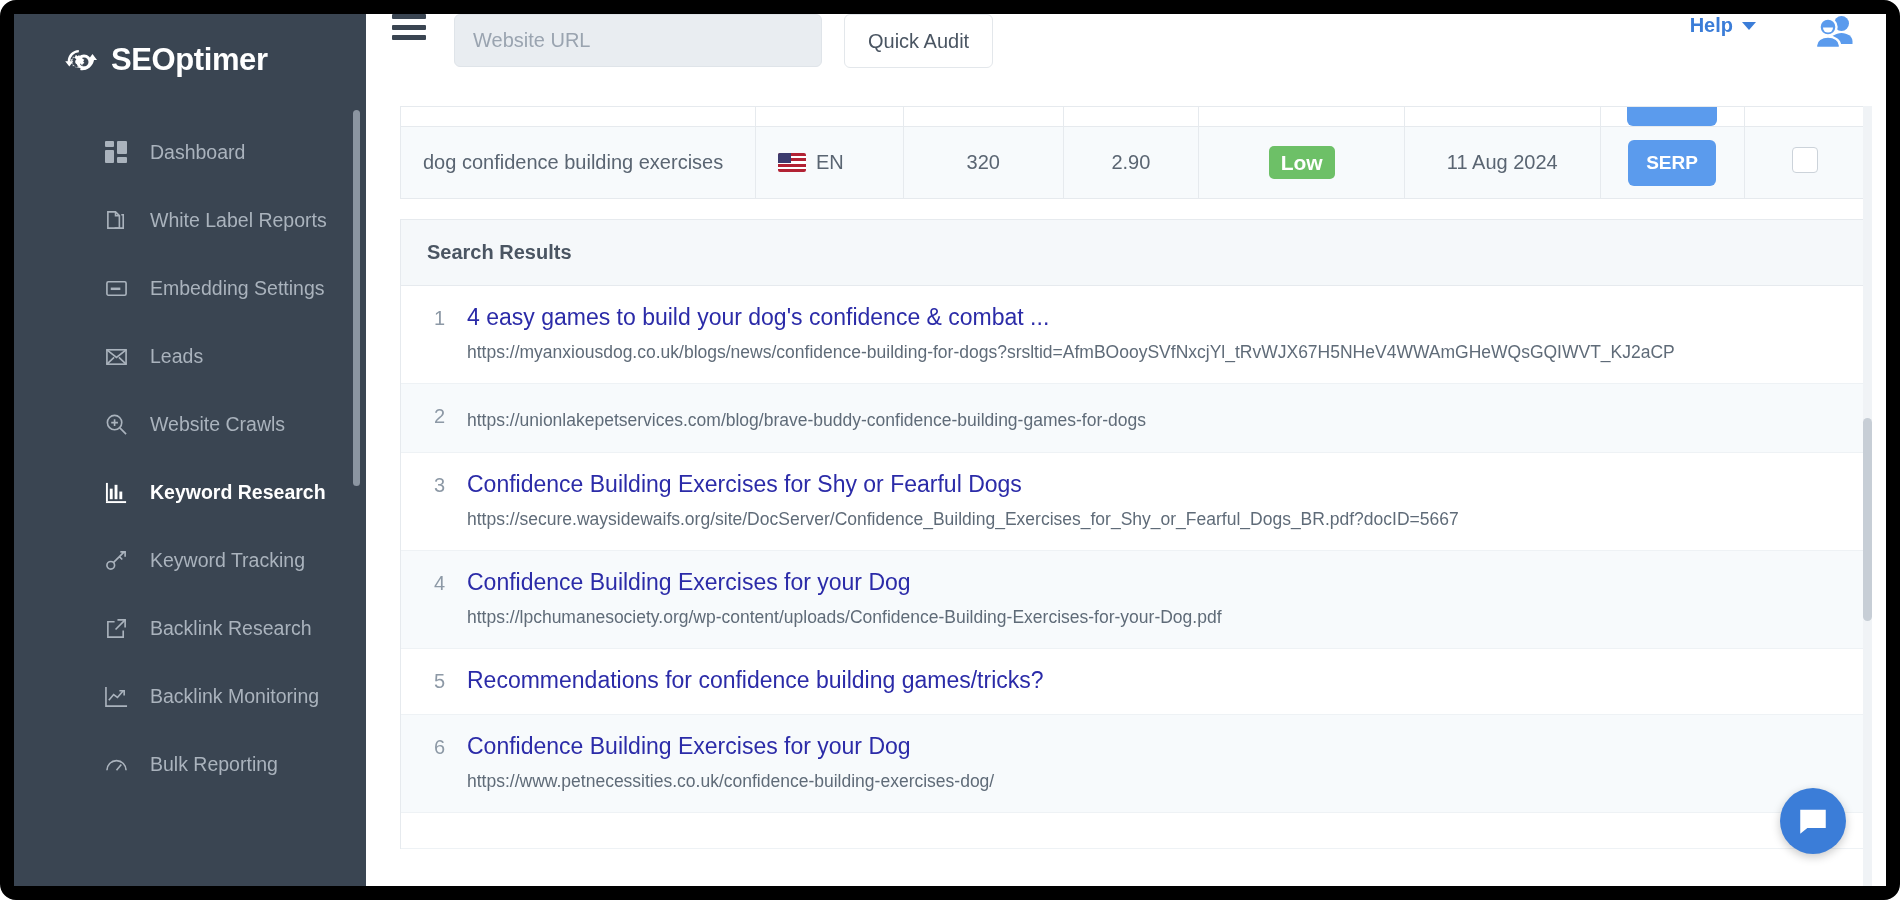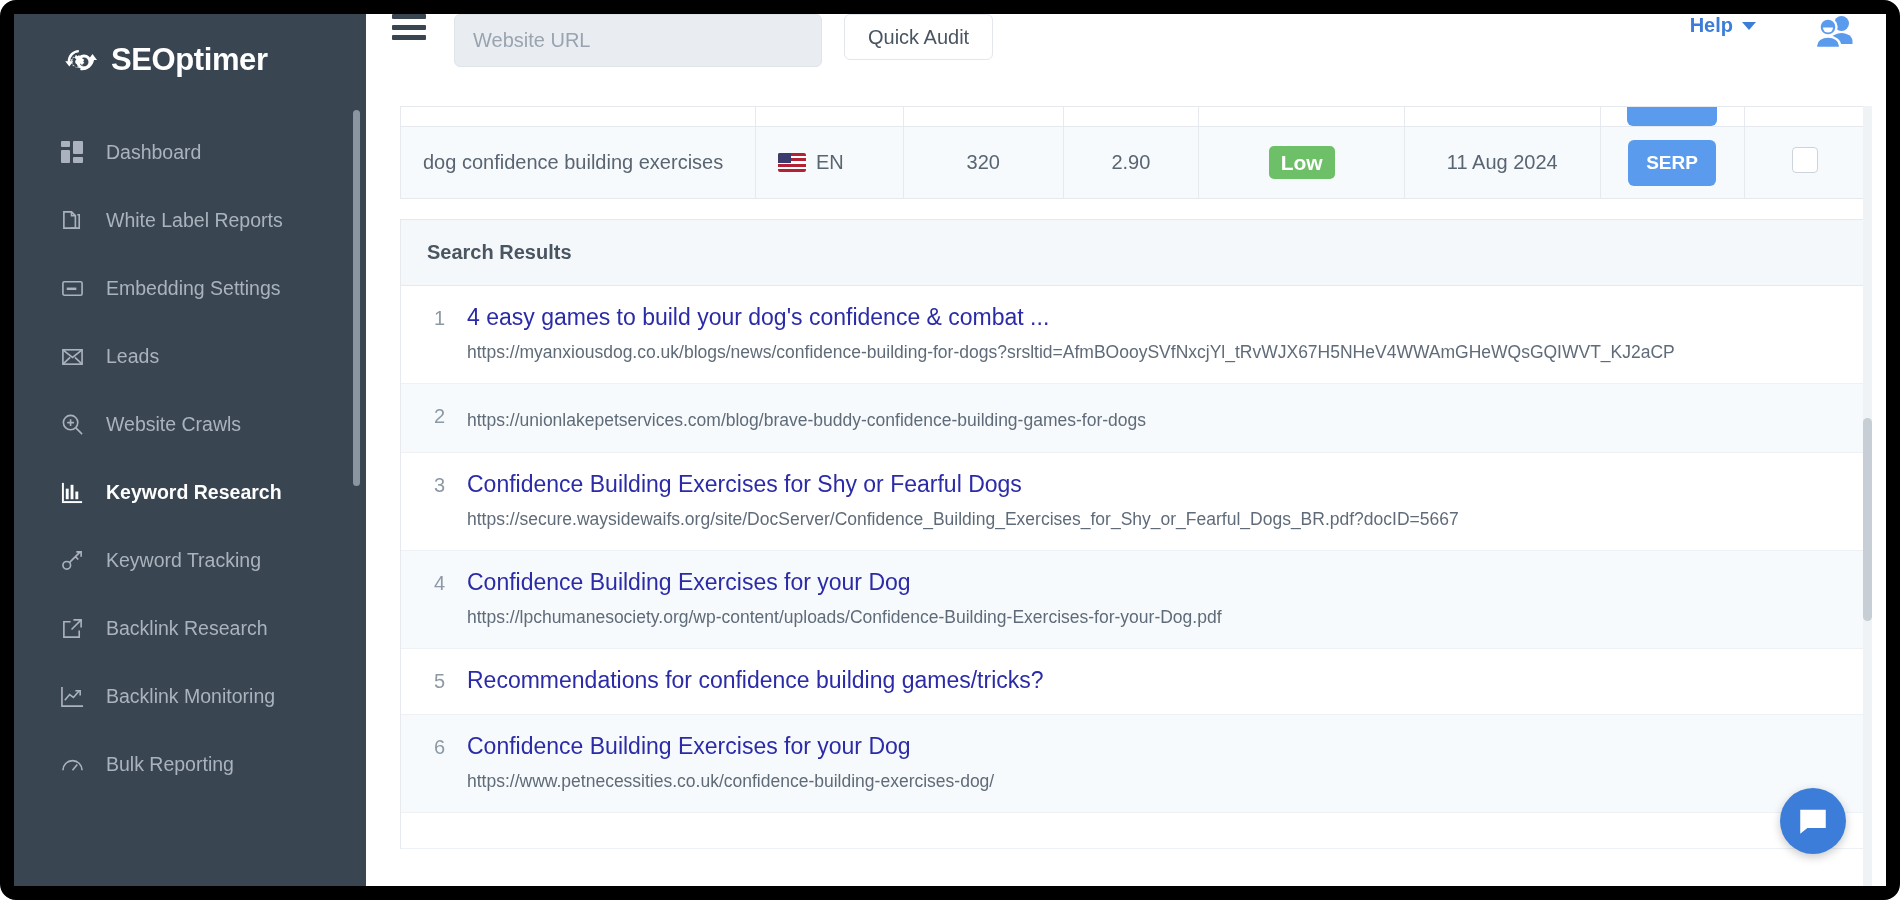--- a/index.html
+++ b/index.html
@@ -33,21 +33,21 @@
     gap: 13px;
     padding: 26px 0 26px 44px;
   }
   .brand-logo { width: 40px; height: 40px; flex: 0 0 40px; }
   .brand-name {
     color: #ffffff;
     font-size: 31px;
     font-weight: 700;
     letter-spacing: -0.4px;
   }
-  .nav { padding-top: 12px; }
+  .nav { padding-top: 12px; margin-left: 44px; }
   .nav-item {
     display: flex;
     align-items: center;
     gap: 22px;
     height: 68px;
     padding-left: 46px;
     color: #aab3bd;
     font-size: 19.5px;
     cursor: pointer;
   }
@@ -101,21 +101,21 @@
     border: 1px solid #dfe4e9;
     border-radius: 6px;
     padding: 0 18px;
     font-size: 20px;
     color: #4a5562;
     font-family: "Liberation Sans", sans-serif;
     outline: none;
   }
   .url-input::placeholder { color: #9aa4b0; }
   .quick-audit {
-    height: 46px;
+    height: 54px;
     padding: 0 23px;
     background: #ffffff;
     border: 1px solid #e3e7eb;
     border-radius: 6px;
     font-size: 20px;
     color: #4a5562;
     font-family: "Liberation Sans", sans-serif;
     cursor: pointer;
   }
   .topbar-spacer { flex: 1; }

